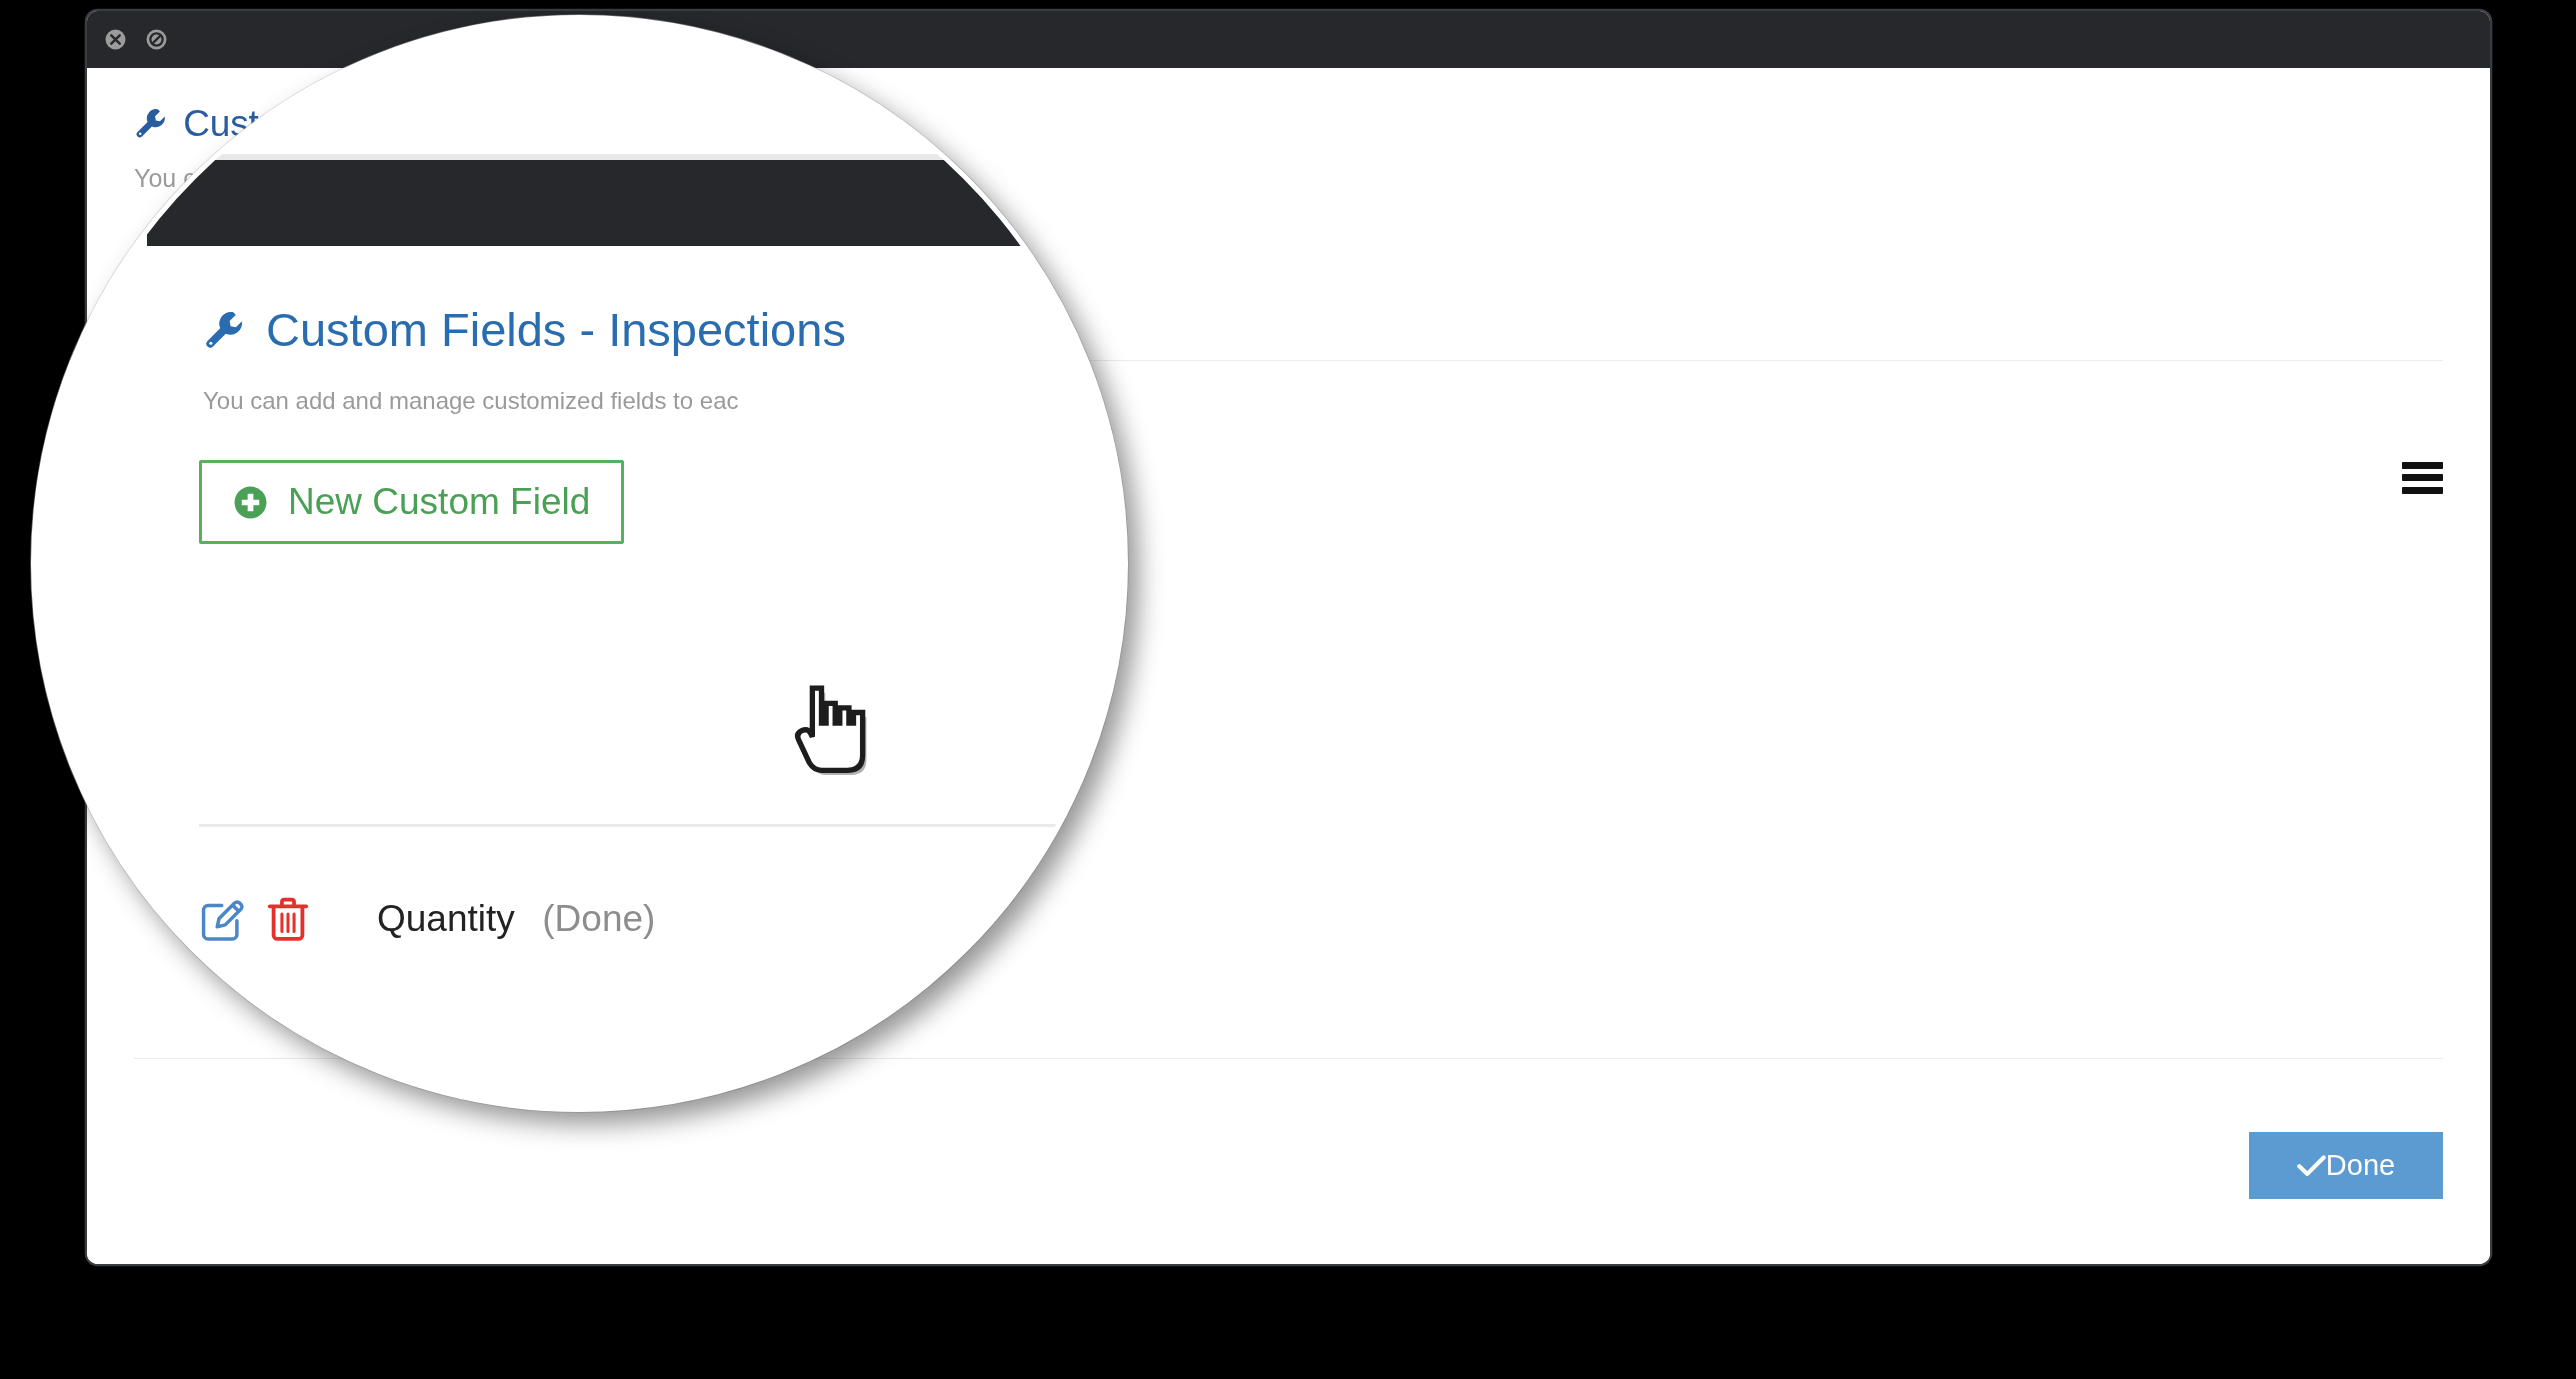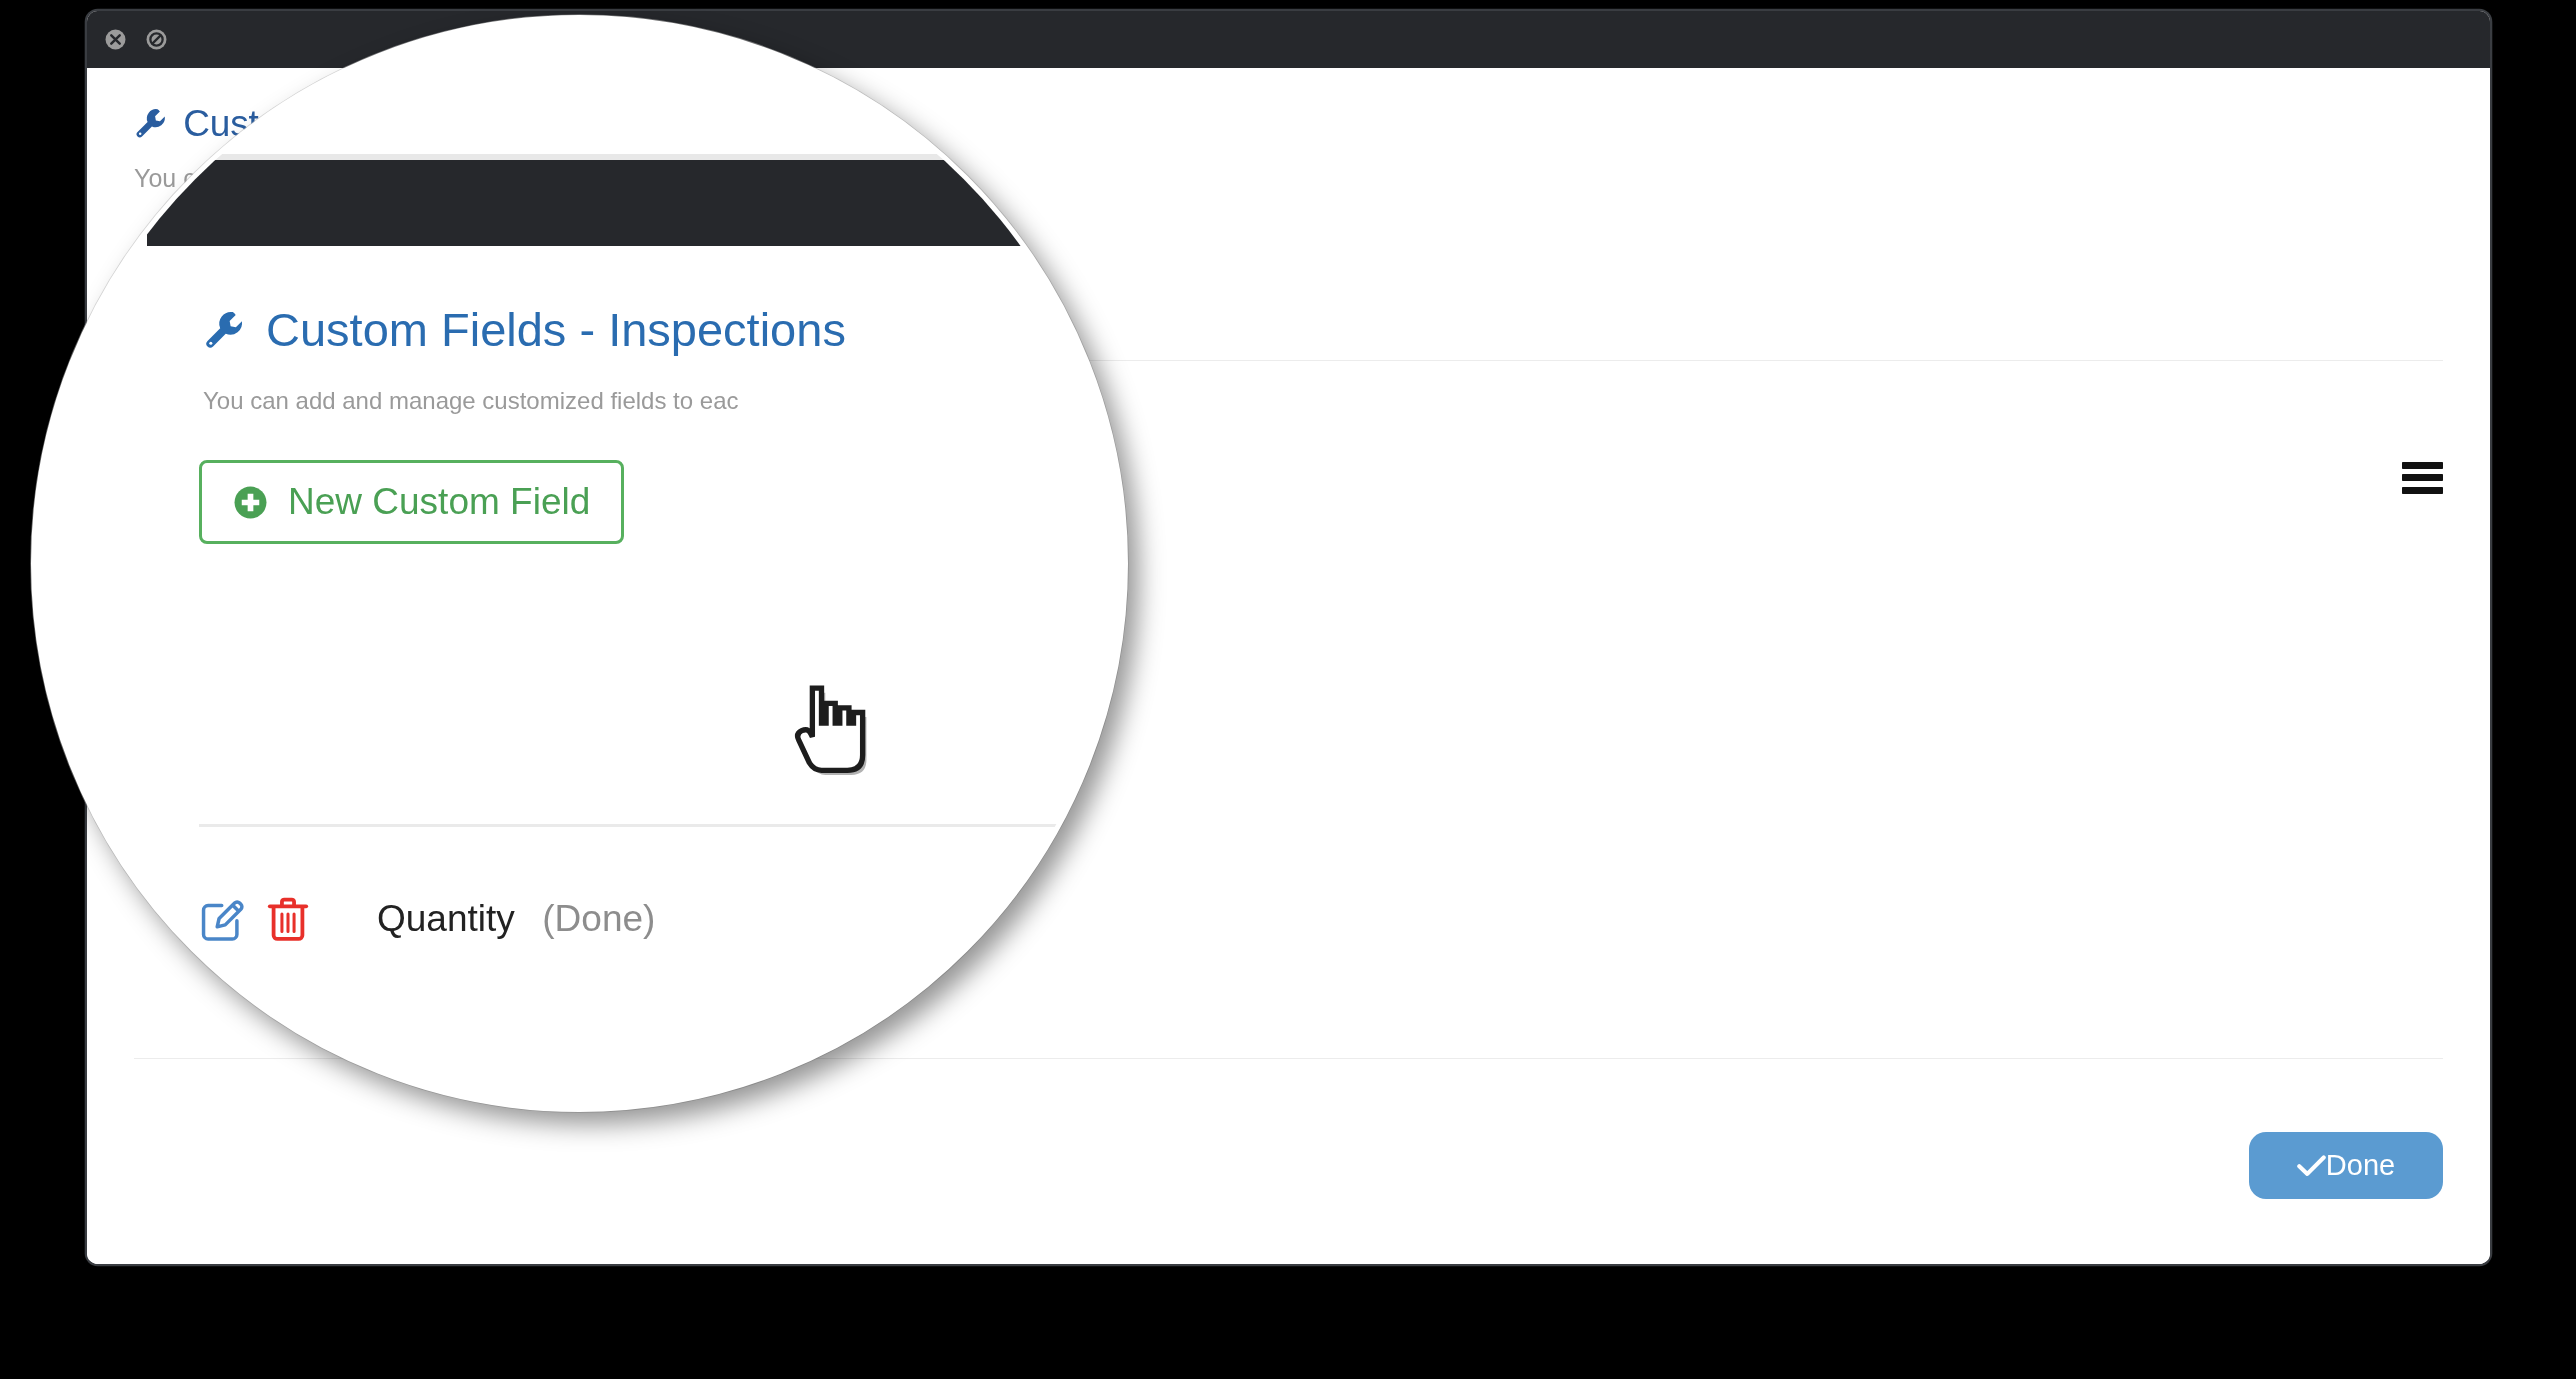--- a/index.html
+++ b/index.html
@@ -118,21 +118,21 @@
     background: #ececec;
   }
 
   .done-button {
     position: absolute;
     right: 47px;
     top: 1064px;
     height: 67px;
     min-width: 194px;
     padding: 0 26px;
-    border-radius: 17px;
+    border-radius: 0;
     background: #5b9bd1;
     color: #ffffff;
     font-size: 29px;
     display: flex;
     align-items: center;
     justify-content: center;
     border: none;
     cursor: pointer;
     font-family: "Liberation Sans", sans-serif;
   }
@@ -206,21 +206,21 @@
   }
 
   .lens-newbtn {
     margin: 44px 0 0 163px;
     display: inline-flex;
     align-items: center;
     gap: 20px;
     height: 84px;
     padding: 0 31px;
     border: 3.8px solid #57b05e;
-    border-radius: 8px;
+    border-radius: 2px;
     background: #ffffff;
     color: #4aa054;
     font-size: 37px;
     cursor: pointer;
     font-family: "Liberation Sans", sans-serif;
     box-sizing: border-box;
   }
   .plus-circle { width: 35px; height: 35px; flex: 0 0 auto; }
   .plus-circle svg { display:block; }
 

